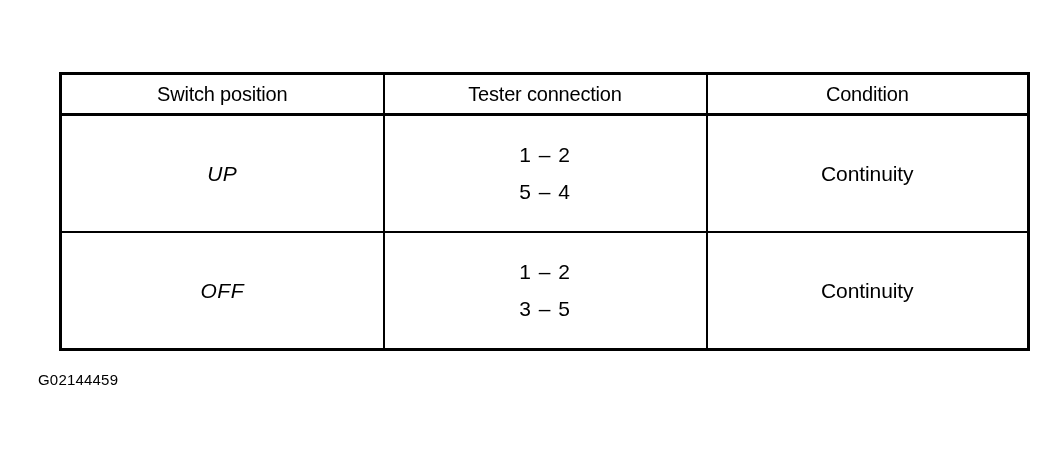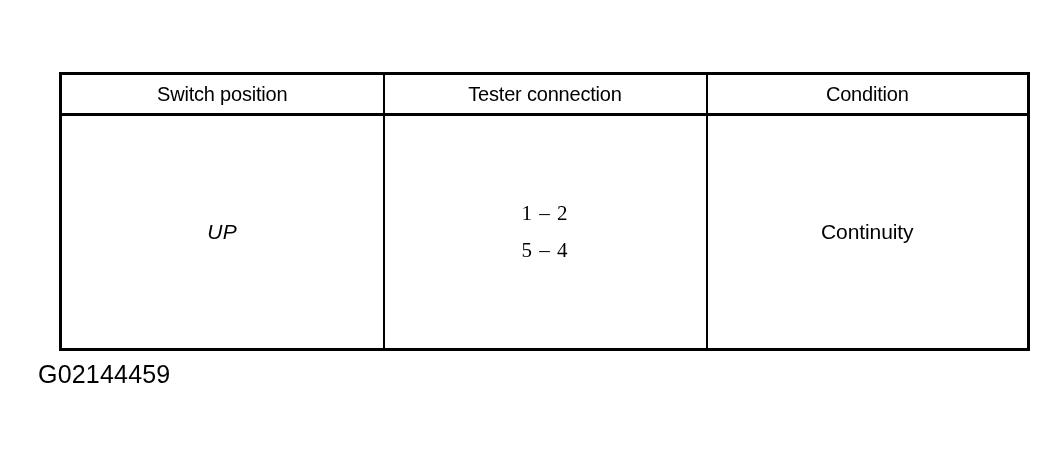--- a/index.html
+++ b/index.html
@@ -76,29 +76,28 @@
     letter-spacing: -0.1px;
   }
   .tester-cell {
     font-size: 20px;
     line-height: 1.75;
     letter-spacing: 1px;
   }
   .tester-cell .pair {
     display: block;
     white-space: pre;
-    font-family: Liberation Serif, serif;
   }
 
   
   #figure-caption {
     position: absolute;
     left: 38px;
-    top: 360px;
-    font-size: 25px;
+    top: 371px;
+    font-size: 15px;
     letter-spacing: 0.2px;
     white-space: pre;
     color: #000000;
   }
 </style>
 </head>
 <body>
 
 <div id="figure">
 
@@ -117,18 +116,26 @@
     </thead>
     <tbody>
       <tr class="data-row">
         <td class="switch-cell">UP</td>
         <td class="tester-cell">
           <span class="pair">1 – 2</span>
           <span class="pair">5 – 4</span>
         </td>
         <td class="condition-cell">Continuity</td>
       </tr>
+      <tr class="data-row">
+        <td class="switch-cell">OFF</td>
+        <td class="tester-cell">
+          <span class="pair">1 – 2</span>
+          <span class="pair">3 – 5</span>
+        </td>
+        <td class="condition-cell">Continuity</td>
+      </tr>
     </tbody>
   </table>
 
   <div id="figure-caption">G02144459</div>
 
 </div>
 
 </body></html>

